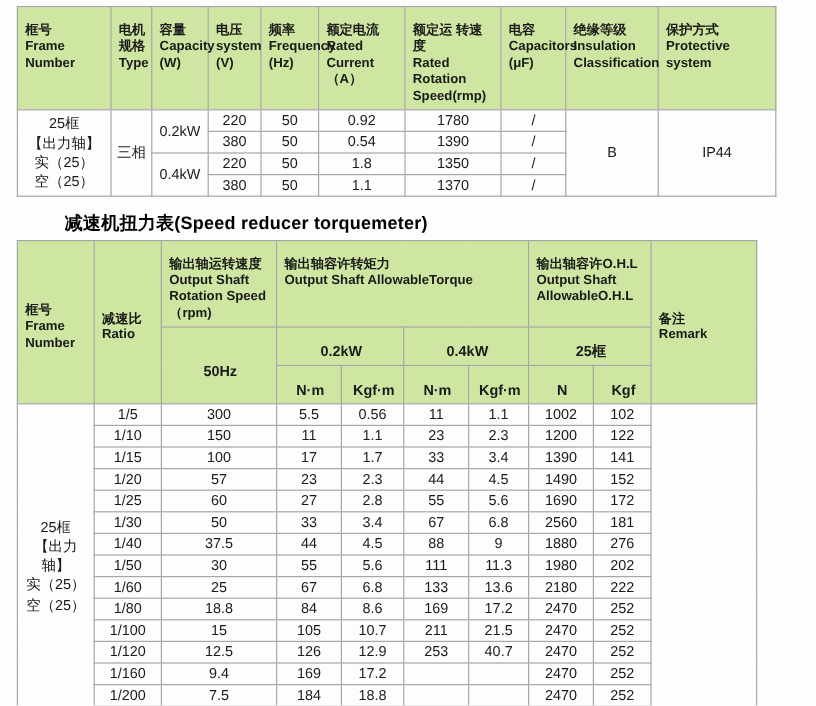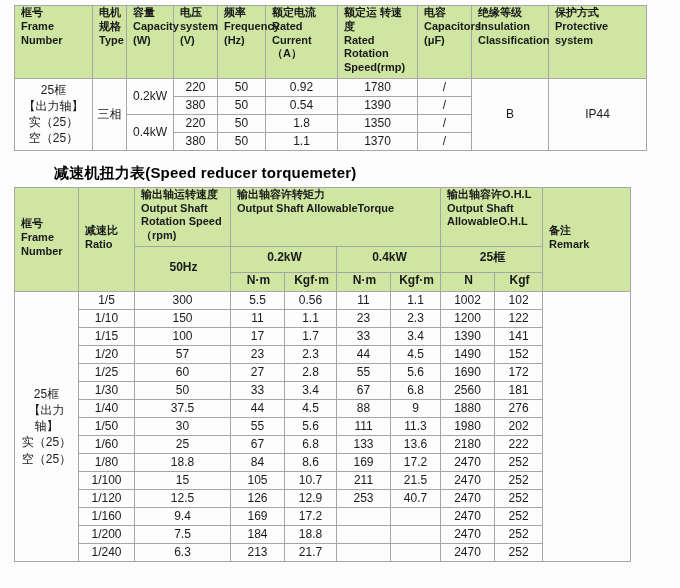--- a/index.html
+++ b/index.html
@@ -25,21 +25,21 @@
     vertical-align:middle;
     padding:1px 3px;
     white-space:pre-line;
     line-height:1.25;
   }
   thead th{
     background:var(--header-bg);
     font-weight:700;
     font-size:11px;
     text-align:left;
-    padding:0 4px 3px 6px;
+    padding:13px 4px 3px 6px;
   }
   .th-top{vertical-align:top;}
   
   .t1{width:632px;}
   .t1 tbody td{height:18px;}
   .t1 thead th{height:52px;vertical-align:top;}
   
   .t2{width:616px;margin-top:2px;}
   .t2 thead tr.r1 th{height:48px;}
   .t2 thead tr.r2 th{height:26px;}

